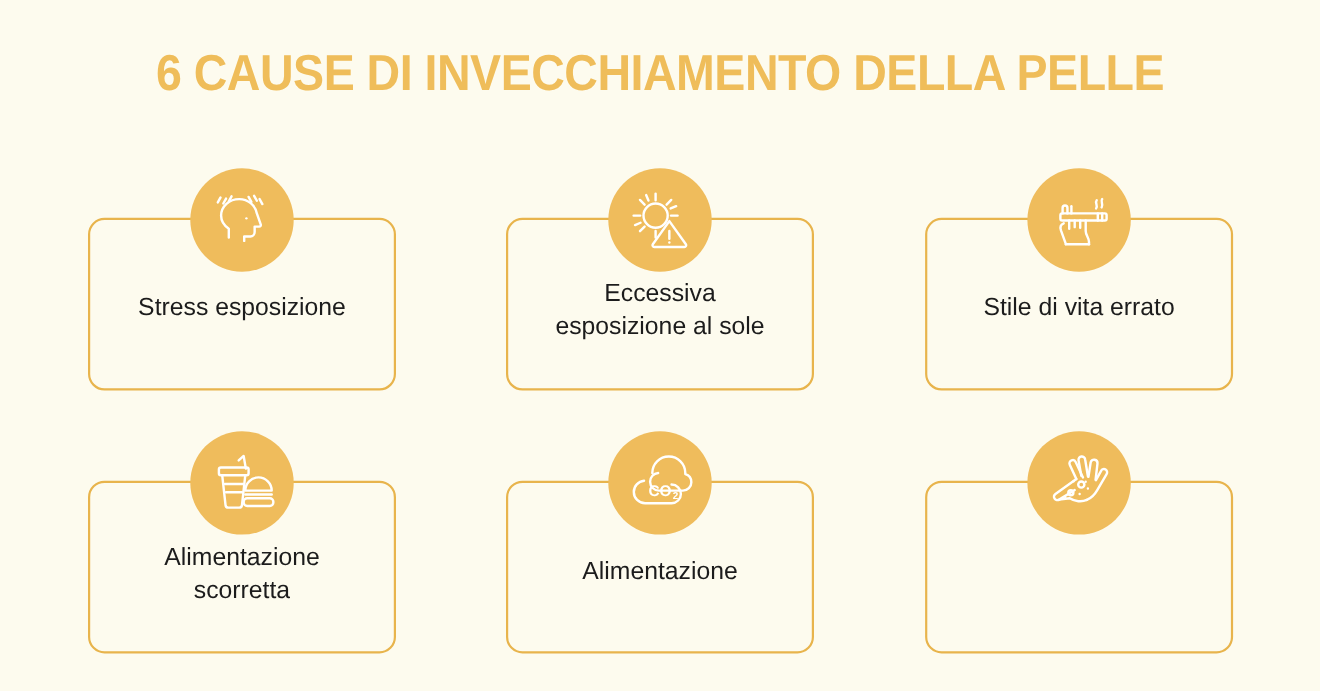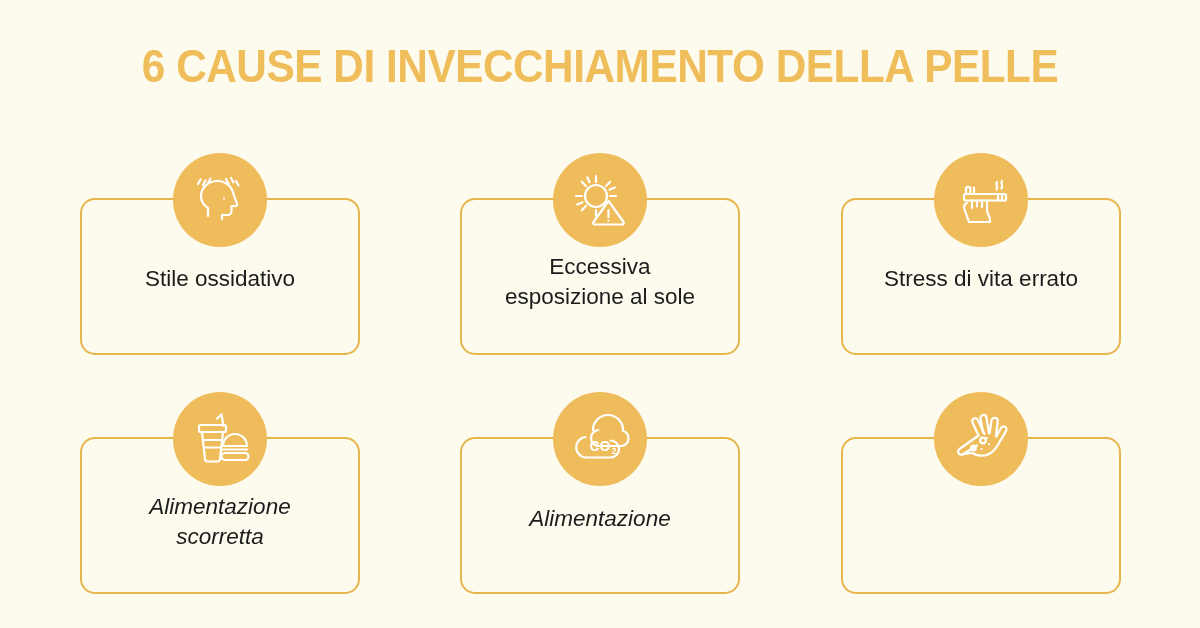--- a/index.html
+++ b/index.html
@@ -63,21 +63,20 @@
     transform: translateY(-42%);
     text-align: center;
     font-size: 22.5px;
     line-height: 30px;
     color: #1C1C1C;
     font-weight: 400;
     white-space: pre-line;
   }
   .card.r1 .card-label {
     transform: translateY(-40%);
-    font-style: italic;
   }
 
   .icon-badge {
     position: absolute;
     left: 50%;
     top: -47px;
     margin-left: -47px;
     width: 94px;
     height: 94px;
     border-radius: 50%;
@@ -99,21 +98,21 @@
 
   <div class="card r0 c0">
     <div class="icon-badge">
       <svg width="60" height="60" viewBox="0 0 60 60" fill="none" stroke="#FFFFFF" stroke-width="2.2" stroke-linecap="round" stroke-linejoin="round">
         <path d="M18 46 L18 38 C13.5 35 11 30.5 11 26 C11 17.5 18.5 11 27.5 11 C35.5 11 42 16.5 43.5 24 L47 34 C47.4 35.1 46.7 36 45.6 36 L41.5 36 L41.5 41 C41.5 43.2 39.8 45 37.6 45 L32 45 L32 49"></path>
         <path d="M34 28.5 L34 28.52"></path>
         <path d="M8 14 L10.5 9.5 M13 15 L15.5 10.5 M18 13 L20.5 8.5"></path>
         <path d="M36 9 L38.5 13.5 M41 8 L43.5 12.5 M46 11 L48.5 15.5"></path>
       </svg>
     </div>
-    <div class="card-label">Stile ossidativo</div>
+    <div class="card-label">Stress esposizione</div>
   </div>
 
   <div class="card r0 c1">
     <div class="icon-badge">
       <svg width="60" height="60" viewBox="0 0 60 60" fill="none" stroke="#FFFFFF" stroke-width="2.2" stroke-linecap="round" stroke-linejoin="round">
         <circle cx="26" cy="26" r="11"></circle>
         <path d="M26 6 L26 12 M26 40 L26 46 M6 26 L12 26 M40 26 L46 26"></path>
         <path d="M11.8 11.8 L16 16 M36 36 L40.2 40.2 M40.2 11.8 L36 16 M16 36 L11.8 40.2"></path>
         <path d="M17.4 7.3 L19.5 12.3 M32.5 39.7 L34.6 44.7 M7.3 34.6 L12.3 32.5 M39.7 19.5 L44.7 17.4"></path>
         <path d="M38.5 31 L53.5 52 C54.3 53.1 53.5 54.5 52.2 54.5 L24.8 54.5 C23.5 54.5 22.7 53.1 23.5 52 L38.5 31 Z" fill="#EFBC5C"></path>
@@ -132,21 +131,21 @@
         <rect x="13" y="24" width="42" height="6.5" rx="1.6"></rect>
         <path d="M47 24 L47 30.5 M51 24 L51 30.5"></path>
         <path d="M15 24 L15 19 C15 17.8 16 16.8 17.2 16.8 C18.4 16.8 19.4 17.8 19.4 19 L19.4 24"></path>
         <path d="M23 24 L23 17.5"></path>
         <path d="M21 30.5 L21 38 M26 30.5 L26 36.5 M31 30.5 L31 37"></path>
         <path d="M16 33 C13.5 34 12.5 36.5 13.5 39.5 L18 52"></path>
         <path d="M36 30.5 L36 40 C36 44 39 46 39 50 L39 52"></path>
         <path d="M18 52 L39 52"></path>
       </svg>
     </div>
-    <div class="card-label">Stress di vita errato</div>
+    <div class="card-label">Stile di vita errato</div>
   </div>
 
   <div class="card r1 c0">
     <div class="icon-badge">
       <svg width="60" height="60" viewBox="0 0 60 60" fill="none" stroke="#FFFFFF" stroke-width="2.2" stroke-linecap="round" stroke-linejoin="round">
         <path d="M27 9.5 L31.5 5.5 L33.5 17"></path>
         <rect x="9" y="16" width="27" height="7" rx="1.8"></rect>
         <path d="M12 23 L15 50 C15.1 51.4 16.2 52.5 17.6 52.5 L27.4 52.5 C28.8 52.5 29.9 51.4 30 50 L33 23"></path>
         <path d="M14.5 31 L31 31 M15.5 38.5 L30 38.5"></path>
         <path d="M33 37 C33 30.4 38.4 25 45 25 C51.6 25 57 30.4 57 37 Z" fill="#EFBC5C"></path>

